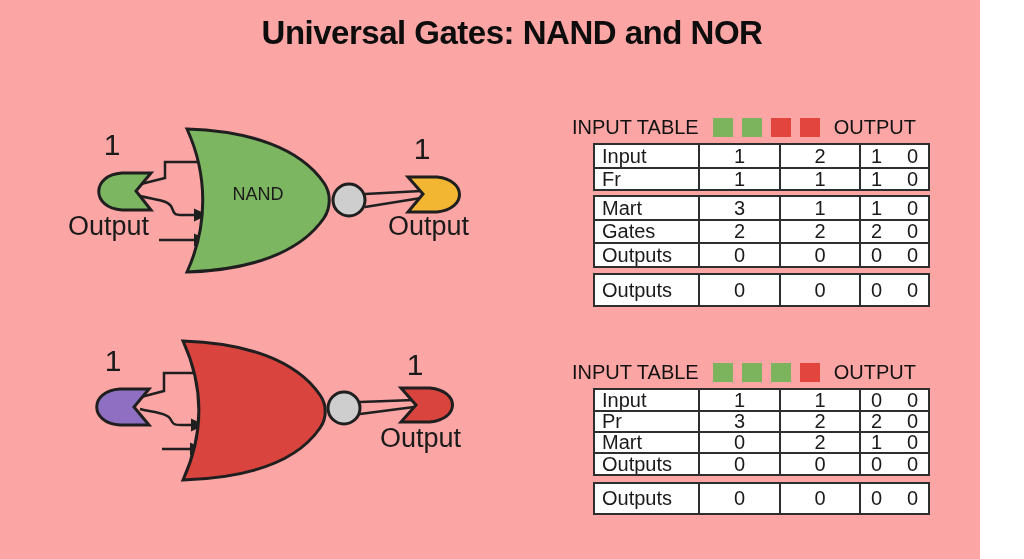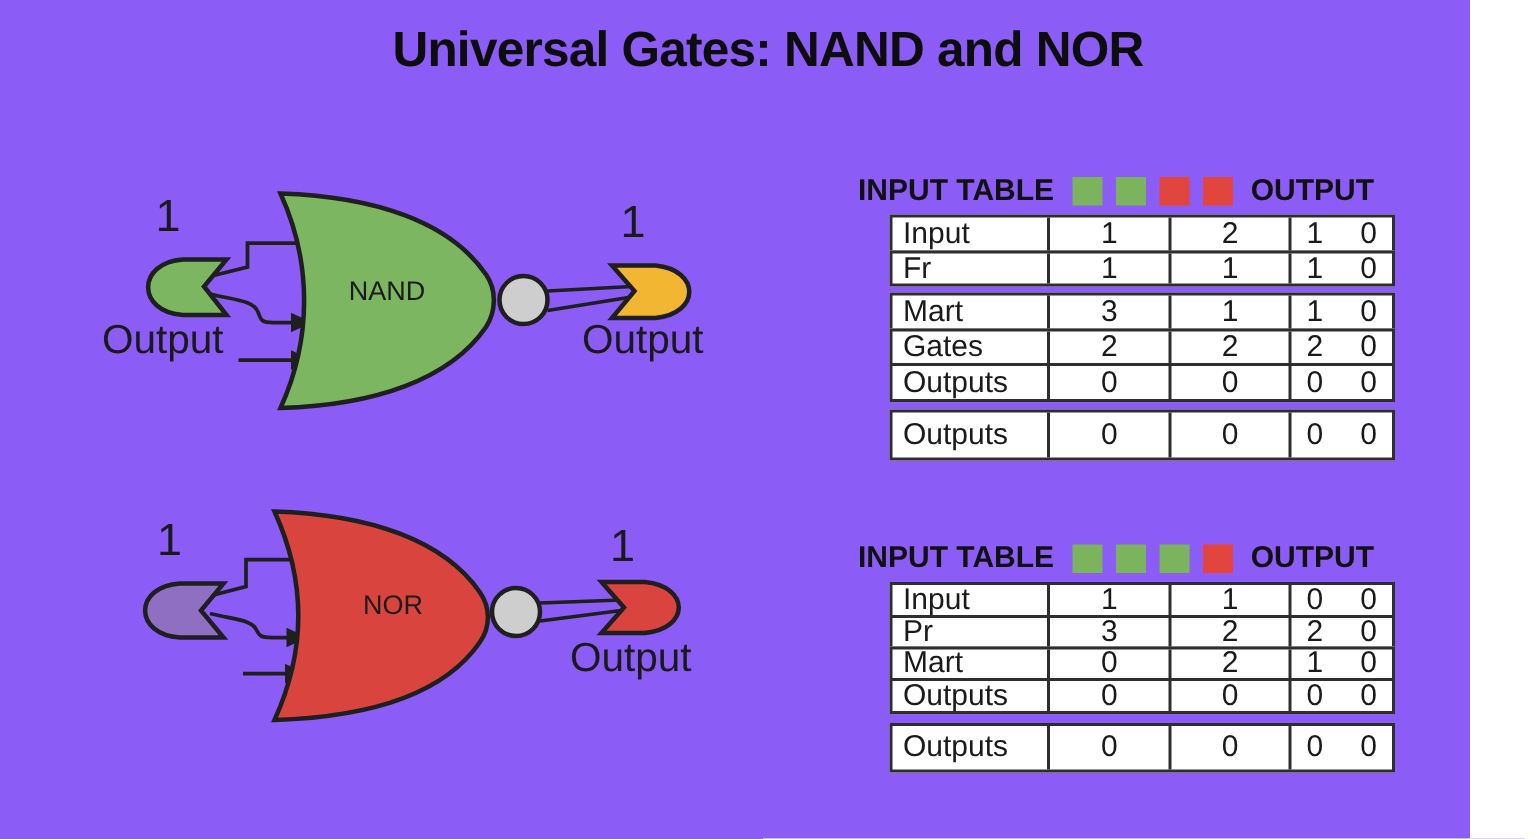--- a/index.html
+++ b/index.html
@@ -1,32 +1,32 @@
 <!DOCTYPE html>
 <html><head>
 <meta charset="utf-8">
 <style>
   html,body{margin:0;padding:0;background:#fff;}
   #stage{
-    position:relative;width:980px;height:559px;background:#8b5cf6;overflow:hidden;
+    position:relative;width:980px;height:559px;background:#fca5a5;overflow:hidden;
     font-family:"Liberation Sans","DejaVu Sans",sans-serif;color:#141414;
   }
   .abs{position:absolute;}
   #title{
     left:0;top:14px;width:1024px;text-align:center;
     font-size:33px;font-weight:700;letter-spacing:-0.5px;color:#0d0d0d;
   }
   .val-1{font-size:30px;font-weight:400;text-align:center;width:34px;color:#1a1a1a;}
   .caption{font-size:27px;font-weight:400;color:#1a1a1a;}
   .gate-label{font-size:18px;text-align:center;width:132px;color:#1b1b1b;}
   svg{position:absolute;left:0;top:0;}
 
   
   .tbl-header{display:flex;align-items:center;justify-content:space-between;width:344px;height:26px;}
-  .tbl-title,.tbl-output{font-size:20px;font-weight:700;color:#111;white-space:nowrap;}
+  .tbl-title,.tbl-output{font-size:20px;font-weight:400;color:#111;white-space:nowrap;}
   .legend{display:flex;gap:9px;align-items:center;}
   .legend .sq{width:20px;height:19px;}
   .tbl{width:337px;margin-left:18px;}
   .t-row{display:flex;border:2px solid #2e2e2e;margin-top:-2px;background:#fff;box-sizing:border-box;}
   .t-row.gapped{margin-top:0;}
   .t-cell{box-sizing:border-box;display:flex;align-items:center;font-size:20px;color:#1a1a1a;overflow:hidden;}
   .t-label{width:103px;padding-left:7px;}
   .t-c1{width:81px;justify-content:center;border-left:2px solid #2e2e2e;}
   .t-c2{width:80px;justify-content:center;border-left:2px solid #2e2e2e;}
   .t-c3{flex:1;justify-content:space-between;padding:0 10px;border-left:2px solid #2e2e2e;}
@@ -77,21 +77,20 @@
     <path stroke="#1f1f1f" stroke-width="3" d="M 430 388 C 460 391 460 419 430 422 L 401 422 L 416 405 L 401 388 Z" fill="#da443e"></path>
   </svg>
 
   <div class="abs val-1" style="left:95px;top:128px;">1</div>
   <div class="abs caption" style="left:68px;top:211px;">Output</div>
   <div class="abs gate-label" style="left:192px;top:184px;">NAND</div>
   <div class="abs val-1" style="left:405px;top:132px;">1</div>
   <div class="abs caption" style="left:388px;top:211px;">Output</div>
 
   <div class="abs val-1" style="left:96px;top:344px;">1</div>
-  <div class="abs gate-label" style="left:196px;top:393px;">NOR</div>
   <div class="abs val-1" style="left:398px;top:348px;">1</div>
   <div class="abs caption" style="left:380px;top:423px;">Output</div>
 
   <div id="table1-header" class="abs tbl-header">
     <span class="tbl-title">INPUT TABLE</span>
     <span class="legend">
         <span class="sq" style="background: rgb(124, 180, 94);"></span>
         <span class="sq" style="background: rgb(124, 180, 94);"></span>
         <span class="sq" style="background: rgb(226, 69, 62);"></span>
         <span class="sq" style="background: rgb(226, 69, 62);"></span>

